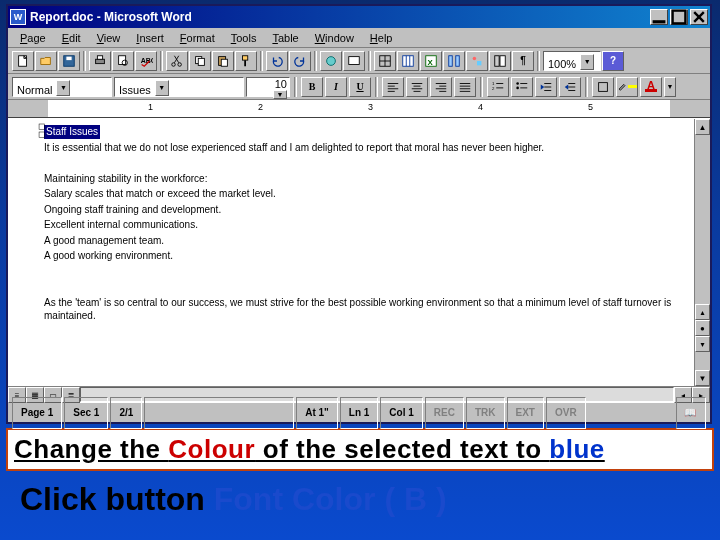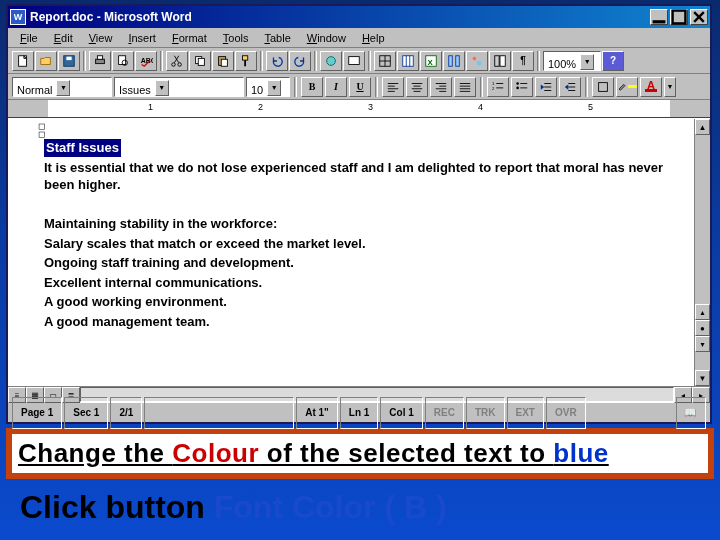--- a/index.html
+++ b/index.html
@@ -102,26 +102,25 @@
   .ruler .body { flex: 1; position: relative; }
   .ruler .tick { position: absolute; top: 2px; font-size: 9px; }
   .document-area {
     height: 268px;
     background: #fff;
     position: relative;
     overflow: hidden;
     border-top: 1px solid #fff;
   }
   .doc-content {
-    padding: 20px 32px 6px 36px;
+    padding: 6px 32px 6px 36px;
     font-family: Arial, sans-serif;
-    font-size: 13px;
+    font-size: 10px;
     line-height: 1.35;
     color: #000;
-    font-weight: bold;
   }
   .ln-marker {
     position: absolute;
     left: 30px; top: 2px;
     font-size: 9px;
     color: #000;
     display: flex; flex-direction: column; gap: 0;
   }
   .selected-text {
     background: #000080;
@@ -158,21 +157,21 @@
     border: 1px solid;
     border-color: #808080 #fff #fff #808080;
     padding: 15px 8px;
     height: 16px;
     display: flex; align-items: center; font-weight: bold;
   }
   .statusbar .dim { color: #808080; }
   .instruction-1 {
     margin: 4px 6px 0 6px;
     background: #fff;
-    border: 6px solid #c2410c;
+    border: 2px solid #c2410c;
     padding: 4px 6px;
     font-size: 26px;
     font-weight: bold;
     text-decoration: underline;
     letter-spacing: 0.5px;
   }
   .instruction-1 .c-red { color: #cc0000; }
   .instruction-1 .c-blue { color: #0033cc; }
   .instruction-2 {
     margin: 10px 20px;
@@ -211,21 +210,21 @@
     </div>
     <div class="win-btn">
       <svg viewBox="0 0 10 10">
           <line x1="2" y1="2" x2="8" y2="8" stroke="#000" stroke-width="1.5"></line>
           <line x1="8" y1="2" x2="2" y2="8" stroke="#000" stroke-width="1.5"></line>
         </svg>
     </div>
   </div>
 
   <div class="menubar">
-    <span>File</span>
+    <span>Page</span>
     <span>Edit</span>
     <span>View</span>
     <span>Insert</span>
     <span>Format</span>
     <span>Tools</span>
     <span>Table</span>
     <span>Window</span>
     <span>Help</span>
   </div>
 
@@ -367,21 +366,21 @@
 
   <div class="format-bar">
     <div class="dropdown" style="width:100px;">
       <span>Normal</span>
       <div class="dd-arrow">▼</div>
     </div>
     <div class="dropdown" style="width:130px;">
       <span>Issues</span>
       <div class="dd-arrow">▼</div>
     </div>
-    <div class="dropdown" style="width:44px;">
+    <div class="dropdown" style="width:44px;flex-direction:column;">
       <span>10</span>
       <div class="dd-arrow">▼</div>
     </div>
     <div class="sep"></div>
     <div class="tbtn" style="font-weight:bold;font-family:serif;">B</div>
     <div class="tbtn" style="font-style:italic;font-family:serif;font-weight:bold;">I</div>
     <div class="tbtn" style="text-decoration:underline;font-family:serif;font-weight:bold;">U</div>
     <div class="sep"></div>
     <div class="tbtn">
         <svg viewBox="0 0 16 16">
@@ -485,24 +484,25 @@
         <span style="margin-top:-2px;">◻</span>
     </div>
     <div class="doc-content">
       <div class="para"><span class="selected-text">Staff Issues</span></div>
       <div class="para">It is essential that we do not lose experienced staff and I am delighted to report that moral has never been higher.</div>
       <div class="para">&nbsp;</div>
       <div class="para">Maintaining stability in the workforce:</div>
       <div class="para">Salary scales that match or exceed the market level.</div>
       <div class="para">Ongoing staff training and development.</div>
       <div class="para">Excellent internal communications.</div>
+      <div class="para">A good management team.</div>
       <div class="para">A good working environment.</div>
-      <div class="para">A good management team.</div>
       <div class="para">&nbsp;</div>
       <div class="para">&nbsp;</div>
+      <div class="para">As the 'team' is so central to our success, we must strive for the best possible working environment so that a minimum level of staff turnover is maintained.</div>
     </div>
     <div class="scrollbar-v">
       <div class="sb-btn">▲</div>
       <div class="sb-nav">
         <div class="sb-btn">▴</div>
         <div class="sb-btn">●</div>
         <div class="sb-btn">▾</div>
       </div>
       <div class="sb-btn" style="position:absolute;bottom:0;left:0;right:0;">▼</div>
     </div>

